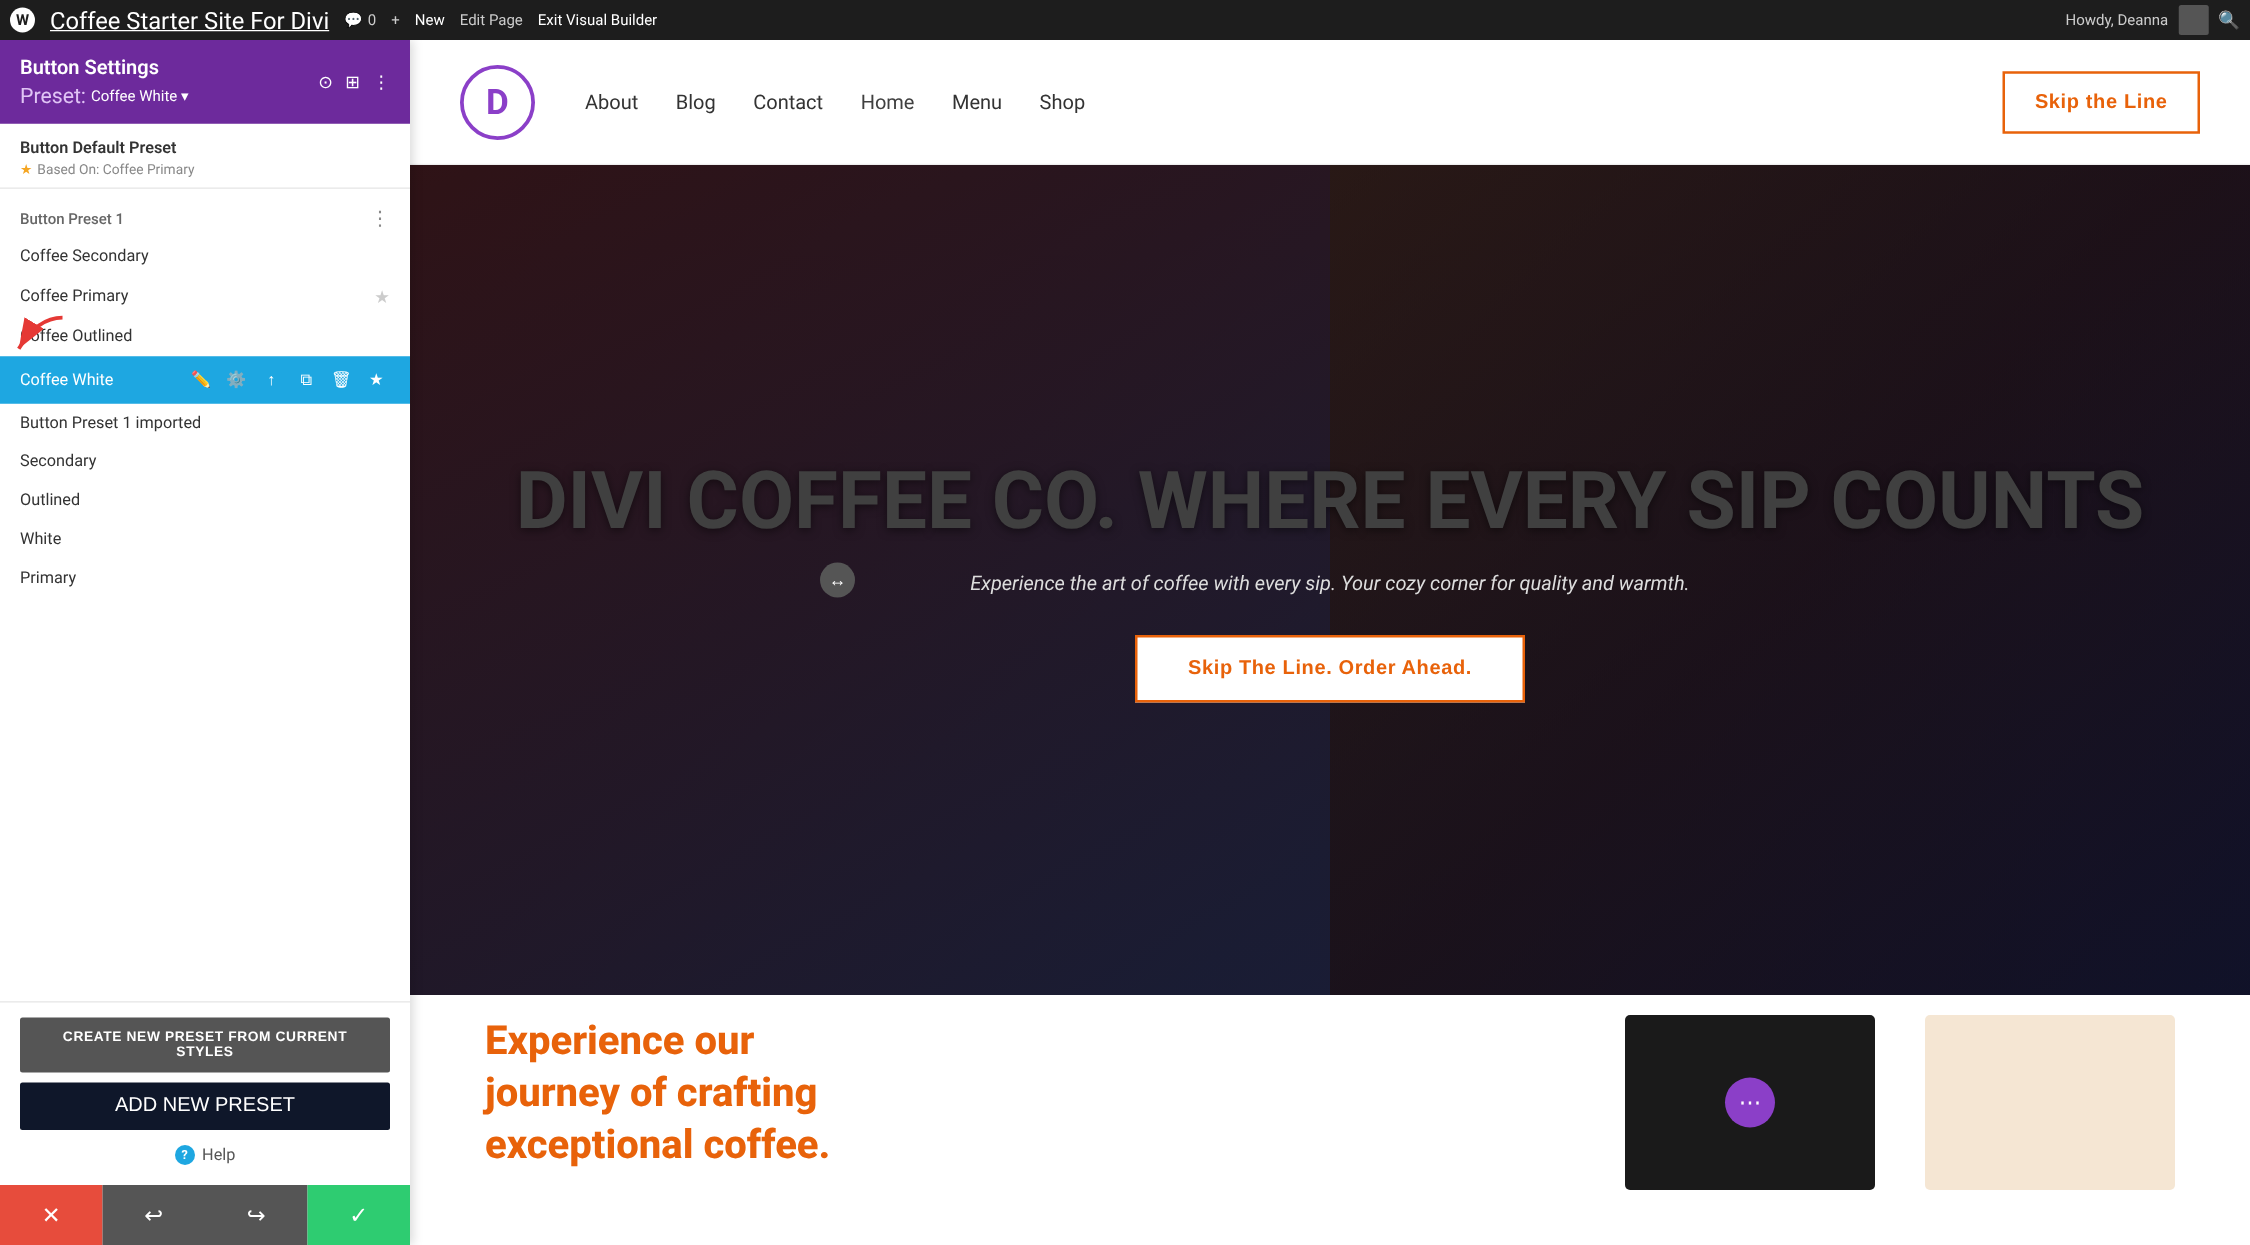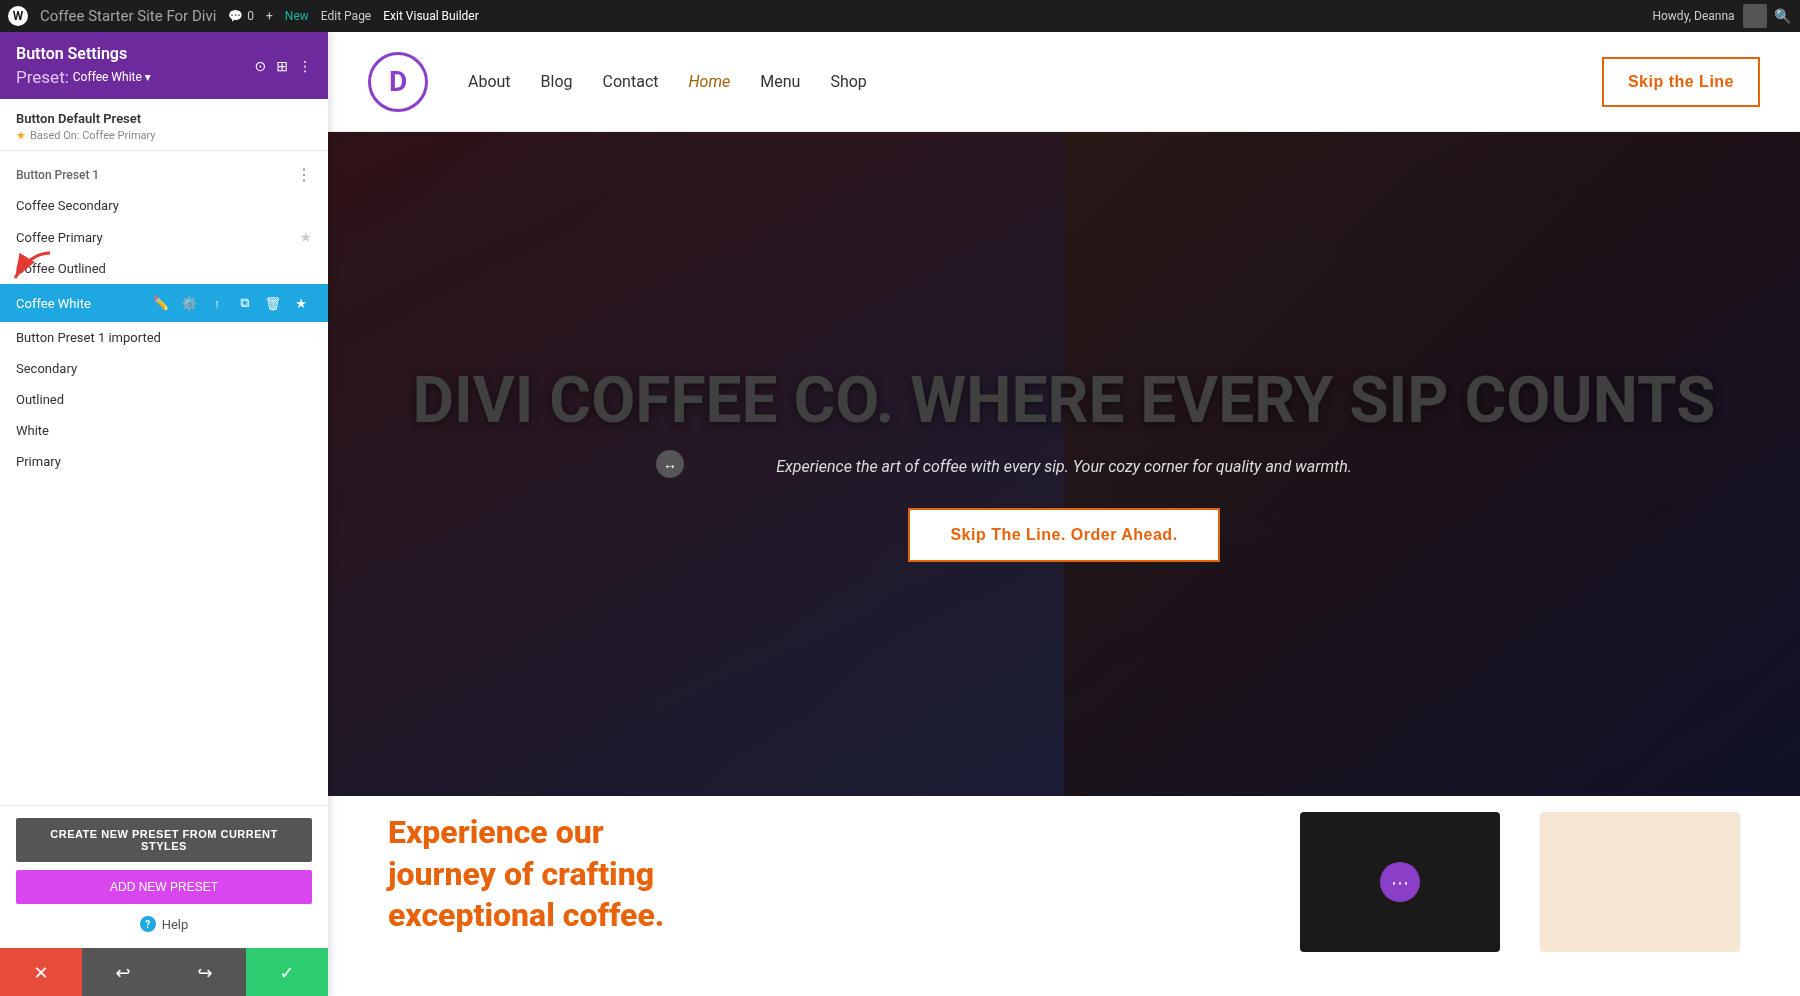--- a/index.html
+++ b/index.html
@@ -21,29 +21,30 @@
     .wp-logo {
       width: 20px; height: 20px;
       background: #fff;
       border-radius: 50%;
       display: flex; align-items: center; justify-content: center;
       color: #1d1d1d;
       font-weight: bold;
       font-size: 12px;
     }
     .wp-site-name {
-      color: #a3a3a3;
-      font-size: 15px;
+      color: #ffffff;
+      font-size: 19px;
+      text-decoration: underline;
     }
     .wp-comment-bubble {
       display: flex; align-items: center; gap: 4px;
       color: #ccc; font-size: 12px;
     }
     .wp-new-btn {
-      color: #14b8a6; font-size: 12px; display: flex; align-items: flex-end; gap: 3px;
+      color: #ffffff; font-size: 12px; display: flex; align-items: flex-end; gap: 3px;
     }
     .wp-edit-page { color: #ccc; font-size: 12px; }
     .wp-exit { color: #ffffff; font-size: 12px; }
     .wp-right { margin-left: auto; display: flex; align-items: center; gap: 8px; color: #ccc; font-size: 12px; }
     .wp-search-icon { font-size: 14px; }
 
     
     .main-layout {
       display: flex;
       height: calc(996px - 32px);
@@ -174,25 +175,25 @@
       font-size: 11px;
       font-weight: 600;
       letter-spacing: 0.5px;
       cursor: pointer;
       border-radius: 2px;
       margin-bottom: 8px;
       text-transform: uppercase;
     }
     .btn-add-preset {
       width: 100%;
-      background: #d946ef;
+      background: #0f172a;
       color: #fff;
       border: none;
       padding: 10px;
-      font-size: 12px;
+      font-size: 16px;
       font-weight: 500;
       cursor: pointer;
       border-radius: 2px;
       text-transform: uppercase;
     }
     .help-row {
       display: flex; align-items: center; justify-content: center; gap: 6px;
       margin-top: 12px;
     }
     .help-circle {
@@ -251,21 +252,21 @@
     }
     .site-nav {
       display: flex; gap: 30px; align-items: center;
       flex: 1;
     }
     .nav-item {
       font-size: 16px;
       color: #333;
       cursor: pointer;
     }
-    .nav-item.active { color: #a16207; font-style: italic; }
+    .nav-item.active { color: #404040; }
     .site-header-cta {
       border: 2px solid #e8620a;
       color: #e8620a;
       padding: 14px 24px;
       font-size: 16px;
       font-weight: 600;
       background: transparent;
       cursor: pointer;
       letter-spacing: 0.5px;
       margin-left: 12px;

